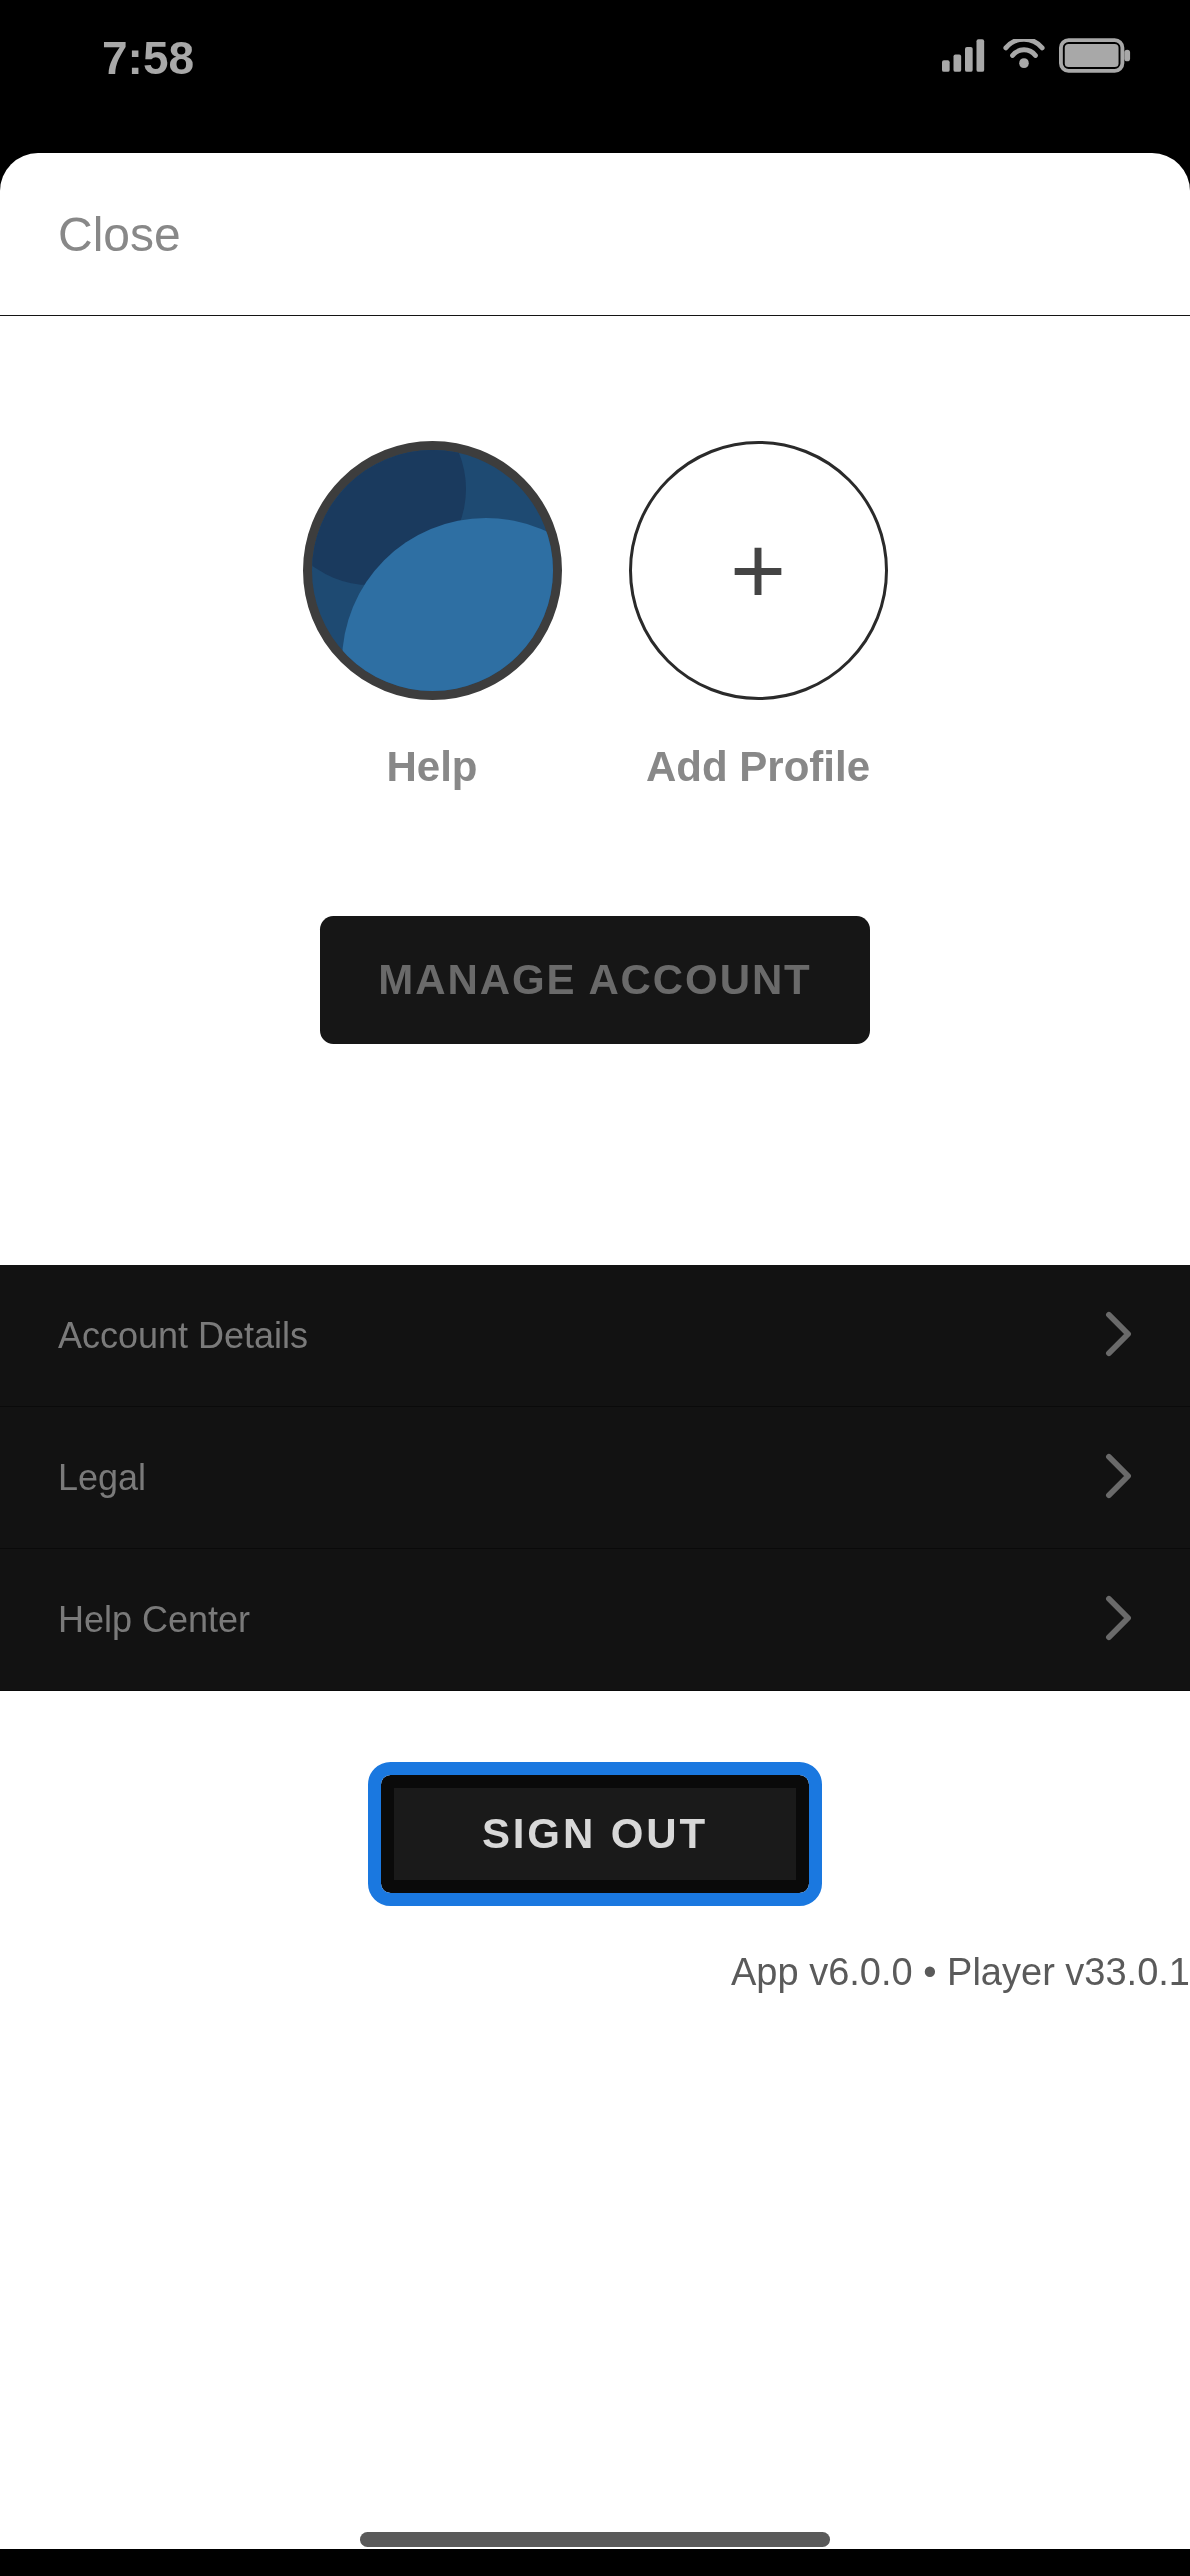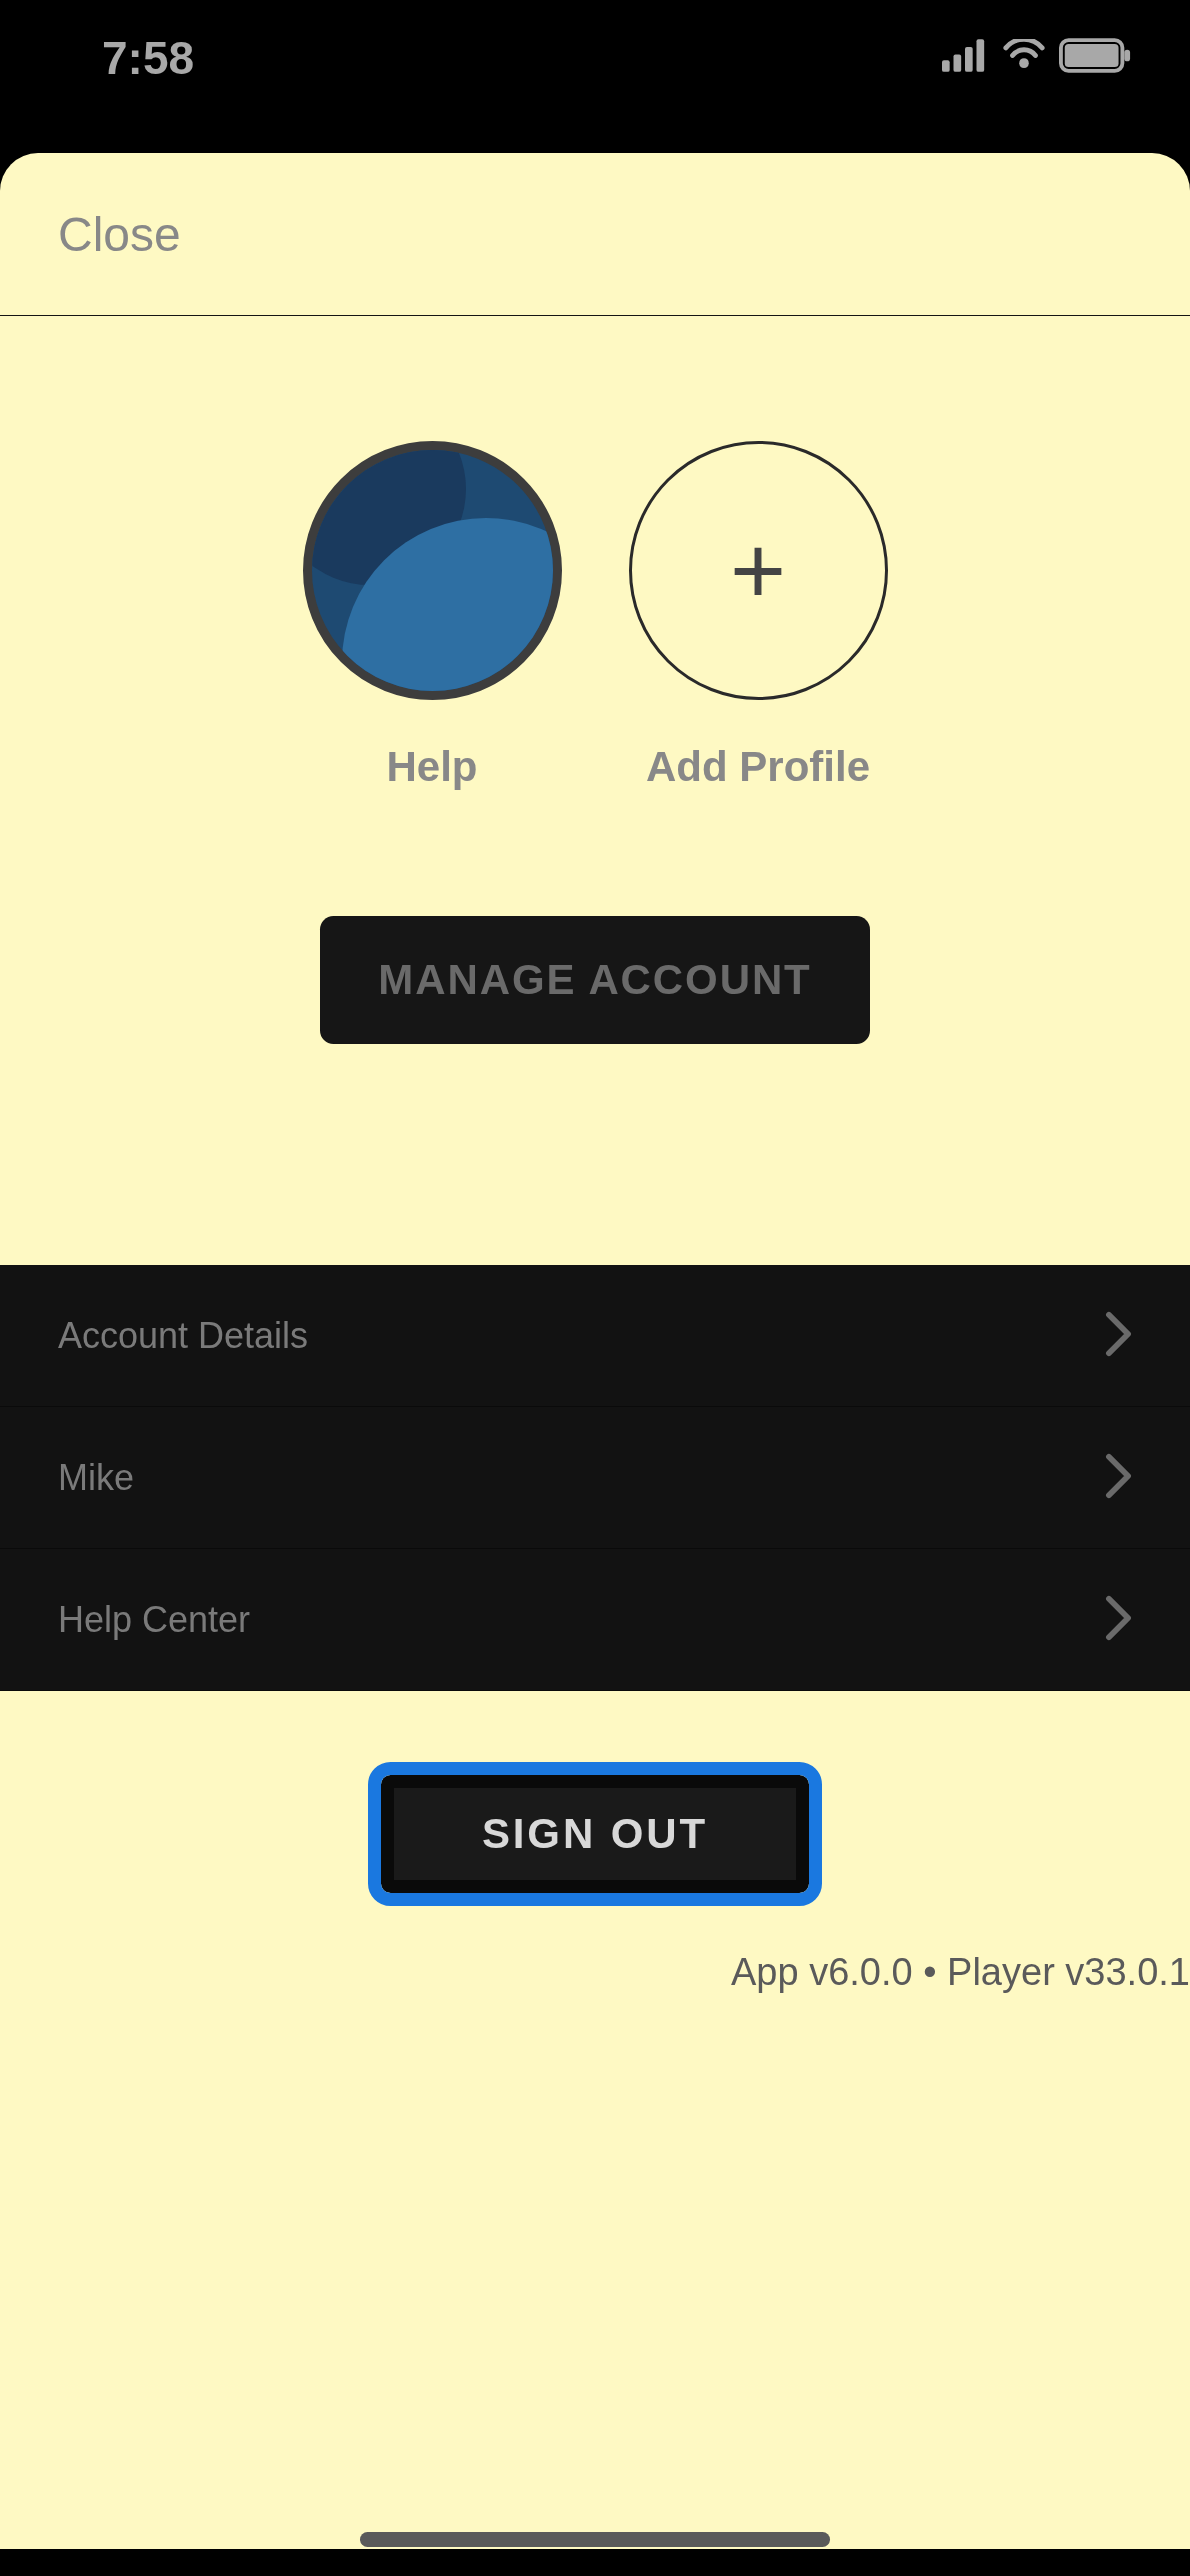--- a/index.html
+++ b/index.html
@@ -33,21 +33,21 @@
     }
     .status-icons {
       display: flex;
       align-items: center;
       gap: 13.4px;
     }
 
     
     .sheet {
       margin-top: 48px;
-      background: #fef9c3;
+      background: #ffffff;
       border-radius: 38px 38px 0 0;
       min-height: 2396px;
     }
 
     
     .nav-header {
       display: flex;
       align-items: center;
       justify-content: center;
       position: relative;
@@ -272,21 +272,21 @@
   <div class="menu-list">
     <div class="menu-item">
       <span class="menu-item-label">Account Details</span>
       <span class="chevron">
         <svg width="27" height="46" viewBox="0 0 28 48">
             <path d="M4 4 L24 24 L4 44" stroke="#6a6a6a" stroke-width="6" fill="none" stroke-linecap="round" stroke-linejoin="round"></path>
           </svg>
       </span>
     </div>
     <div class="menu-item">
-      <span class="menu-item-label">Mike</span>
+      <span class="menu-item-label">Legal</span>
       <span class="chevron">
         <svg width="27" height="46" viewBox="0 0 28 48">
             <path d="M4 4 L24 24 L4 44" stroke="#6a6a6a" stroke-width="6" fill="none" stroke-linecap="round" stroke-linejoin="round"></path>
           </svg>
       </span>
     </div>
     <div class="menu-item">
       <span class="menu-item-label">Help Center</span>
       <span class="chevron">
         <svg width="27" height="46" viewBox="0 0 28 48">

